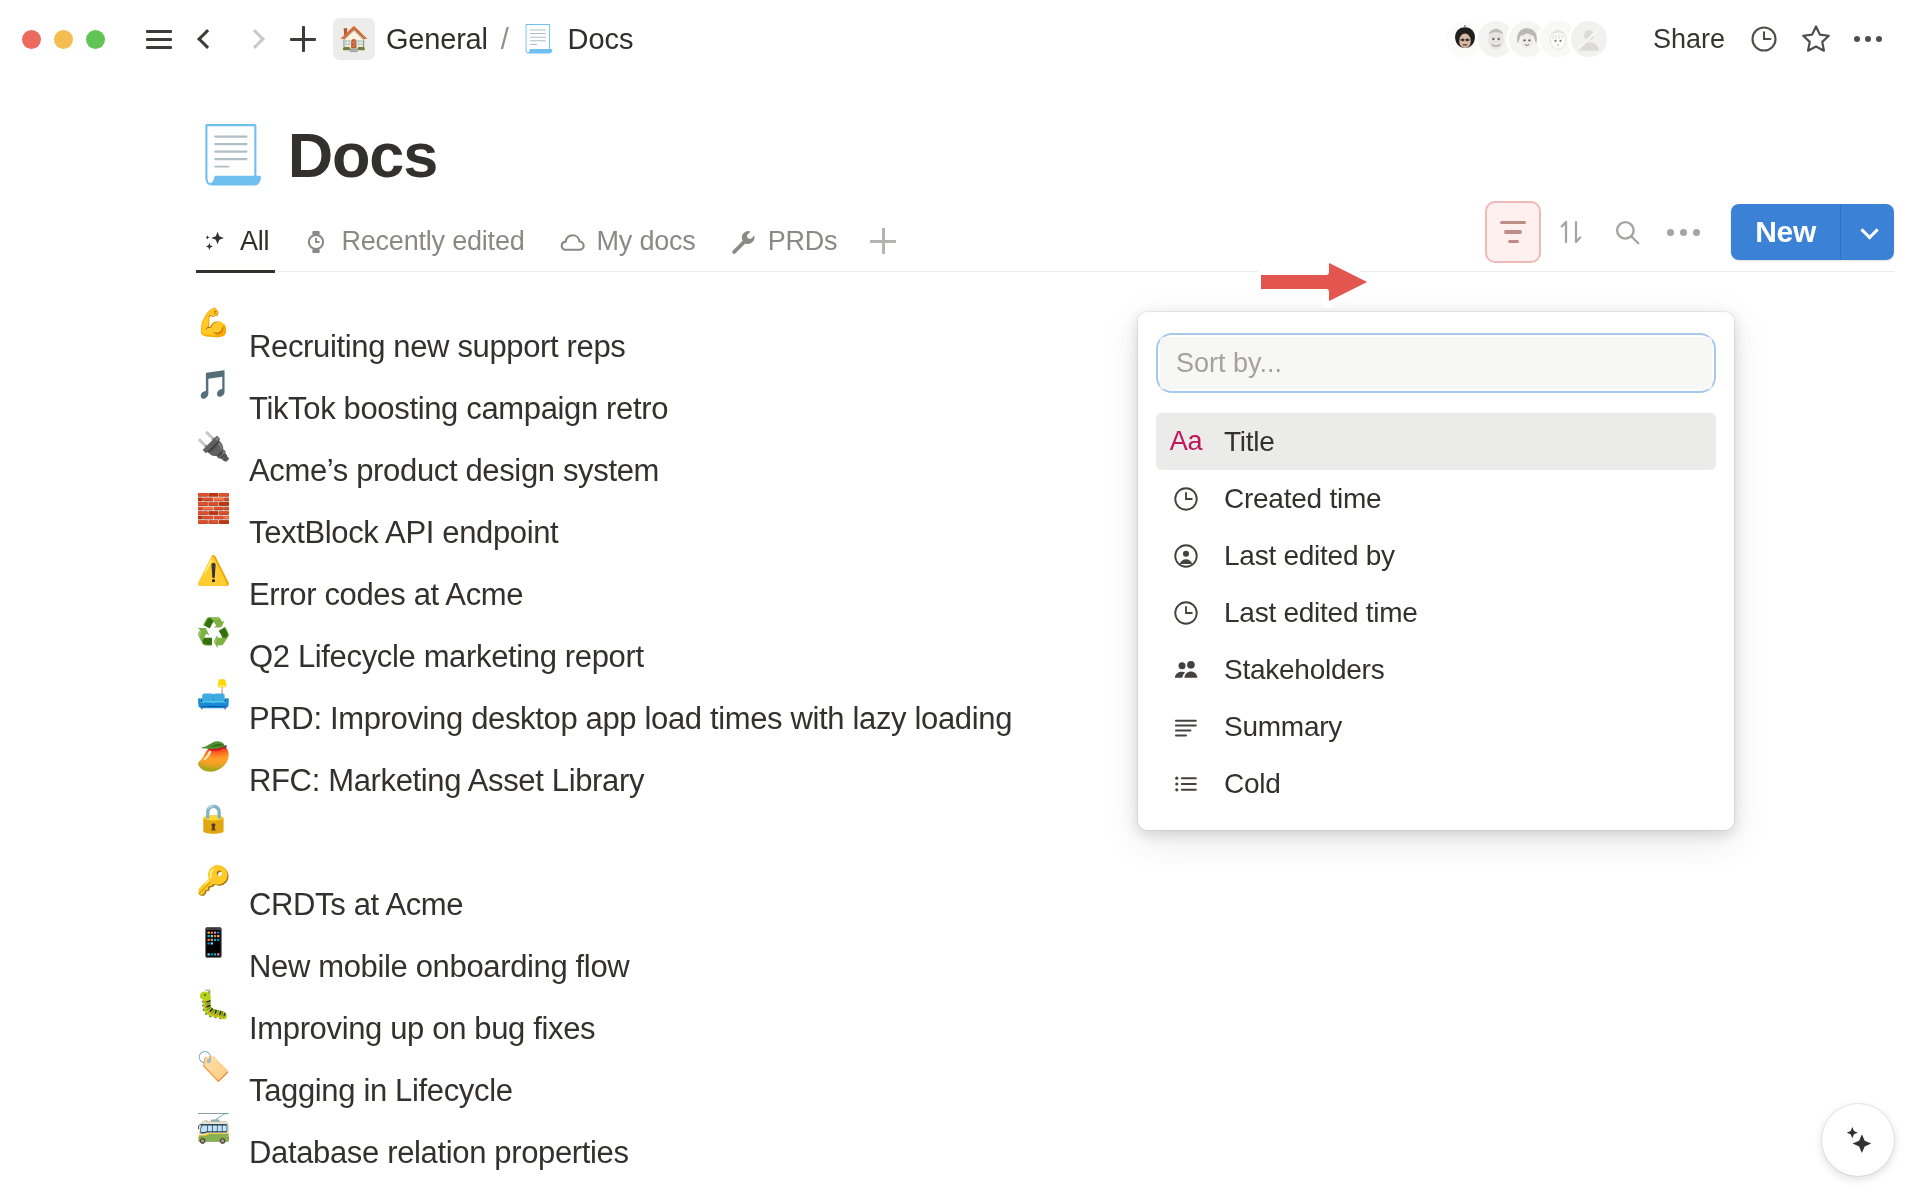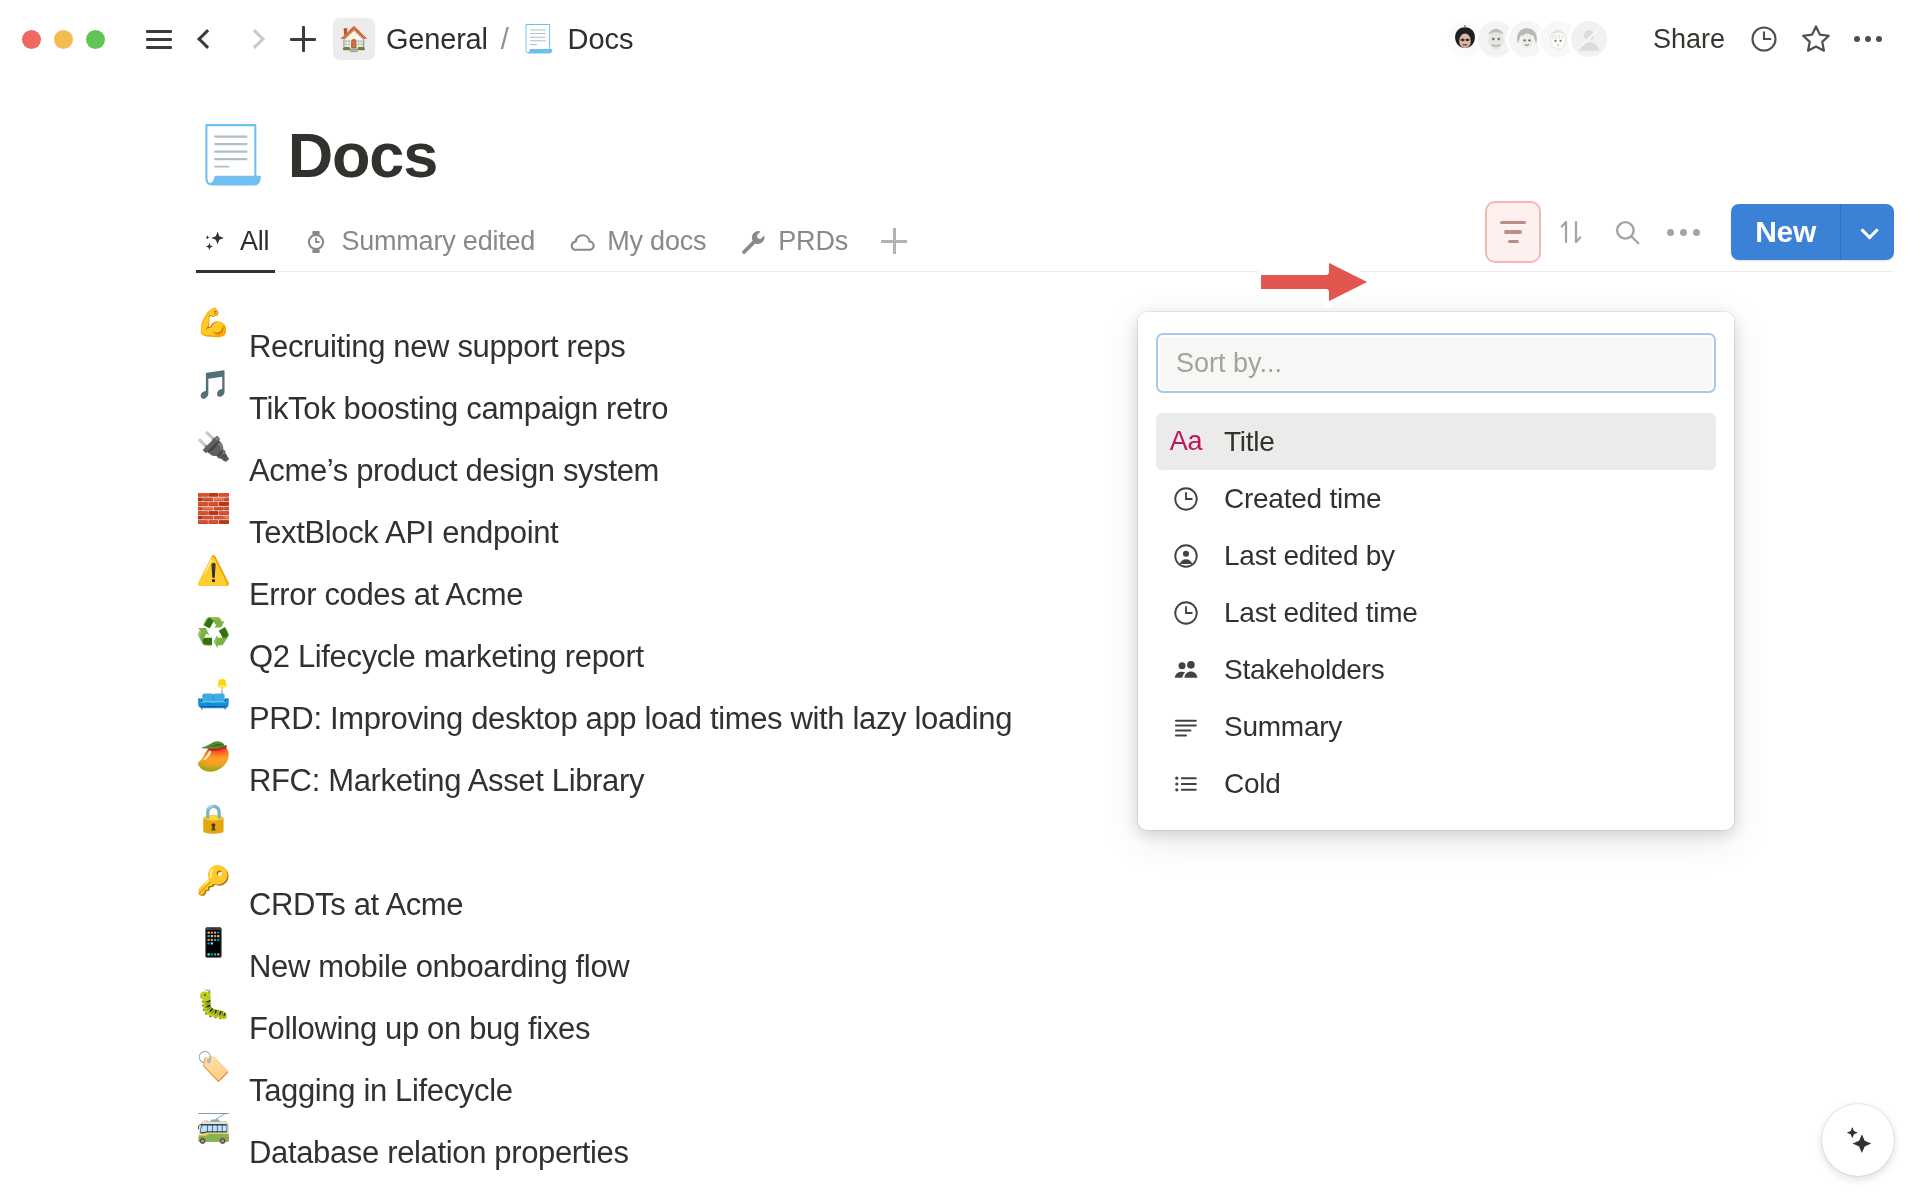--- a/index.html
+++ b/index.html
@@ -279,21 +279,21 @@
     top: 312px;
     width: 596px;
     background: #ffffff;
     border-radius: 9px;
     box-shadow: 0 0 0 1px rgba(15,15,15,.06), 0 4px 14px rgba(15,15,15,.14), 0 10px 38px rgba(15,15,15,.10);
     padding: 21px 18px 18px 18px;
     z-index: 7;
   }
   #sort-search-wrap {
     border: 2.5px solid #a8c8ec;
-    border-radius: 7px;
+    border-radius: 16px;
     padding: 2px;
   }
   #sort-search {
     width: 100%;
     height: 52px;
     border: none;
     outline: none;
     background: #f7f7f6;
     border-radius: 4px;
     padding: 0 16px;
@@ -484,21 +484,21 @@
 
         <div class="tab">
           <span class="tab-icon">
             <svg width="26" height="26" viewBox="0 0 24 24">
               <rect x="8.6" y="1.8" width="6.8" height="3.4" rx="1" fill="#8a8985"></rect>
               <rect x="8.6" y="18.8" width="6.8" height="3.4" rx="1" fill="#8a8985"></rect>
               <circle cx="12" cy="12" r="6.6" fill="none" stroke="#8a8985" stroke-width="1.9"></circle>
               <path d="M12 8.6V12h2.6" fill="none" stroke="#8a8985" stroke-width="1.7" stroke-linecap="round"></path>
             </svg>
           </span>
-          <span class="tab-label">Summary edited</span>
+          <span class="tab-label">Recently edited</span>
         </div>
 
         <div class="tab">
           <span class="tab-icon">
             <svg width="30" height="30" viewBox="0 0 24 24">
               <path d="M6.4 18.2h11.3c2.2 0 3.6-1.5 3.6-3.3 0-1.9-1.5-3.3-3.4-3.3-.25-3-2.6-5-5.4-5-2.9 0-5.3 2.2-5.5 5.1-1.9.15-3.2 1.6-3.2 3.3 0 1.8 1.4 3.2 2.6 3.2z" fill="none" stroke="#8a8985" stroke-width="1.7" stroke-linejoin="round"></path>
             </svg>
           </span>
           <span class="tab-label">My docs</span>
         </div>
@@ -595,21 +595,21 @@
       <div class="doc-row">
         <span class="doc-emoji">🔑</span>
         <span class="doc-title">CRDTs at Acme</span>
       </div>
       <div class="doc-row">
         <span class="doc-emoji">📱</span>
         <span class="doc-title">New mobile onboarding flow</span>
       </div>
       <div class="doc-row">
         <span class="doc-emoji">🐛</span>
-        <span class="doc-title">Following up on bug fixes</span>
+        <span class="doc-title">Improving up on bug fixes</span>
       </div>
       <div class="doc-row">
         <span class="doc-emoji">🏷️</span>
         <span class="doc-title">Tagging in Lifecycle</span>
       </div>
       <div class="doc-row">
         <span class="doc-emoji">🚎</span>
         <span class="doc-title">Database relation properties</span>
       </div>
     </div>

